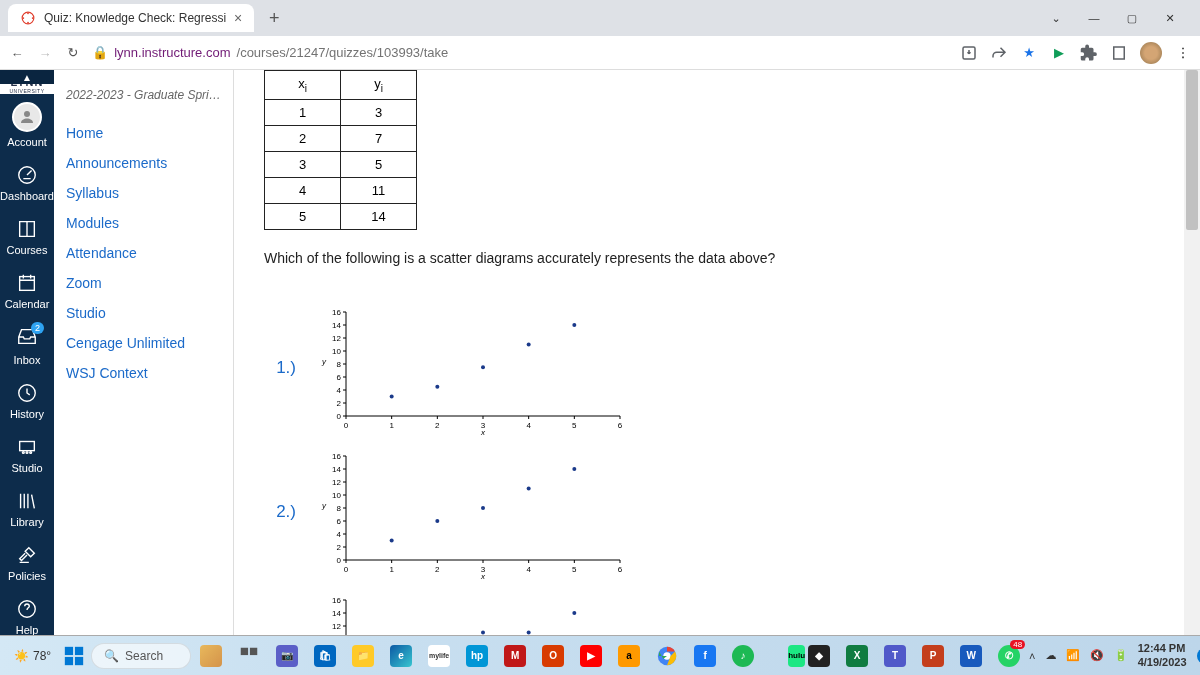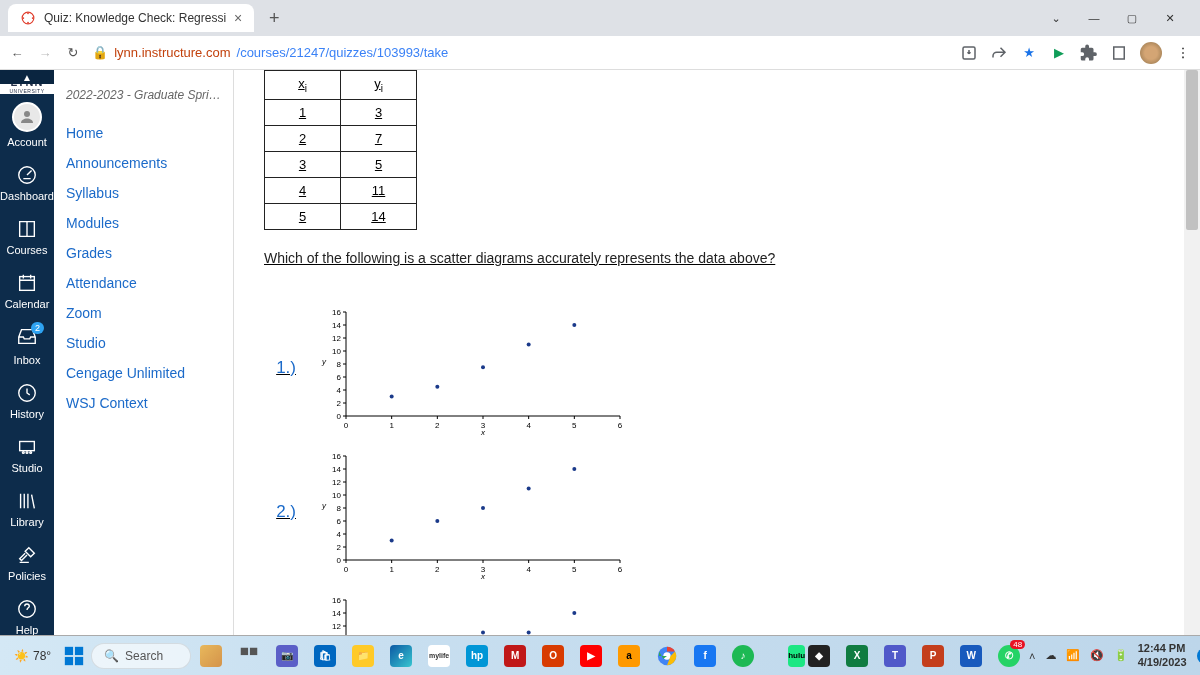--- a/index.html
+++ b/index.html
@@ -15,22 +15,22 @@
 .tab-add { width: 24px; height: 24px; display: flex; align-items: center; justify-content: center; color: #555; cursor: pointer; font-size: 18px; }
 .window-ctrls { margin-left: auto; display: flex; gap: 18px; padding-right: 12px; color: #333; }
 .window-ctrls span { cursor: pointer; font-family: "Segoe MDL2 Assets", sans-serif; font-size: 11px; width: 20px; text-align: center; }
 
 .toolbar { display: flex; align-items: center; height: 34px; background: #fff; padding: 0 8px; gap: 10px; border-bottom: 1px solid #ddd; }
 .nav-btns { display: flex; gap: 10px; color: #555; }
 .nav-btns span { cursor: pointer; width: 18px; text-align: center; }
 .nav-btns .disabled { color: #bbb; }
 .addr-bar { display: flex; align-items: center; gap: 6px; flex: 0 0 auto; font-size: 13px; color: #555; }
 .addr-bar .lock { color: #666; }
-.addr-bar .url-host { color: #c2410c; }
-.addr-bar .url-path { color: #3b82f6; }
+.addr-bar .url-host { color: #701a75; }
+.addr-bar .url-path { color: #737373; }
 .toolbar-right { margin-left: auto; display: flex; align-items: center; gap: 12px; }
 .tb-icon { width: 18px; height: 18px; display: flex; align-items: center; justify-content: center; cursor: pointer; }
 .profile-avatar { width: 22px; height: 22px; border-radius: 50%; background: radial-gradient(circle, #d4a574 40%, #8b6f47 100%); }
 
 
 .page { display: flex; height: calc(100vh - 110px); }
 .global-nav { width: 54px; background: #0d2c4b; color: #fff; display: flex; flex-direction: column; align-items: center; padding-top: 6px; }
 .logo { width: 54px; height: 40px; display: flex; align-items: center; justify-content: center; flex-direction: column; background: #fff; color: #28334b; font-size: 11px; font-weight: 700; letter-spacing: 1px; }
 .logo small { font-size: 5px; letter-spacing: 0.5px; font-weight: 400; color: #28334b; }
 .global-nav-scroll { position: absolute; left: 0; width: 54px; height: 14px; display:flex; align-items:center; justify-content:center; background: #0a2540; font-size: 10px; }
@@ -40,21 +40,21 @@
 .gnav-avatar { width: 30px; height: 30px; border-radius: 50%; background: #e8e8e8; border: 2px solid #fff; display: flex; align-items: center; justify-content: center; }
 .gnav-avatar svg { width: 18px; height: 18px; fill: #888; }
 .gnav-item.badge .gnav-icon-wrap { position: relative; }
 .gnav-badge { position: absolute; top: -4px; right: -6px; background: #2ea3f2; color: #fff; border-radius: 8px; font-size: 9px; padding: 1px 4px; }
 .nav-dropdown { width: 100%; display:flex; justify-content:center; padding: 4px 0; }
 
 .course-nav { width: 180px; border-right: 1px solid #ddd; padding: 18px 12px; font-size: 14px; }
 .course-breadcrumb { font-style: italic; color: #666; font-size: 12px; margin-bottom: 16px; white-space: nowrap; overflow: hidden; text-overflow: ellipsis; }
 .course-nav a { display: block; padding: 7px 0; color: #1b6ac9; text-decoration: none; cursor: pointer; }
 
-.content { flex: 1; padding: 0 30px 20px; overflow-y: auto; position: relative; text-decoration: underline; }
+.content { flex: 1; padding: 0 30px 20px; overflow-y: auto; position: relative; }
 .content-scroll { height: 100%; }
 
 
 .data-table { border-collapse: collapse; margin-bottom: 18px; }
 .data-table td { border: 1px solid #222; padding: 5px 0; width: 76px; text-align: center; font-size: 13px; }
 .data-table .th { background: #fff; }
 .data-table .th sub { font-size: 10px; }
 
 .question { font-size: 14px; color: #222; margin-bottom: 40px; margin-top: 20px; }
 
@@ -232,21 +232,20 @@
     </div>
     <div class="nav-dropdown">▾</div>
   </div>
 
   <div class="course-nav">
     <div class="course-breadcrumb">2022-2023 - Graduate Sprin...</div>
     <a>Home</a>
     <a>Announcements</a>
     <a>Syllabus</a>
     <a>Modules</a>
-    <a>Grades</a>
     <a>Attendance</a>
     <a>Zoom</a>
     <a>Studio</a>
     <a>Cengage Unlimited</a>
     <a>WSJ Context</a>
   </div>
 
   <div class="content">
     <div class="content-scroll">
       <table class="data-table">

